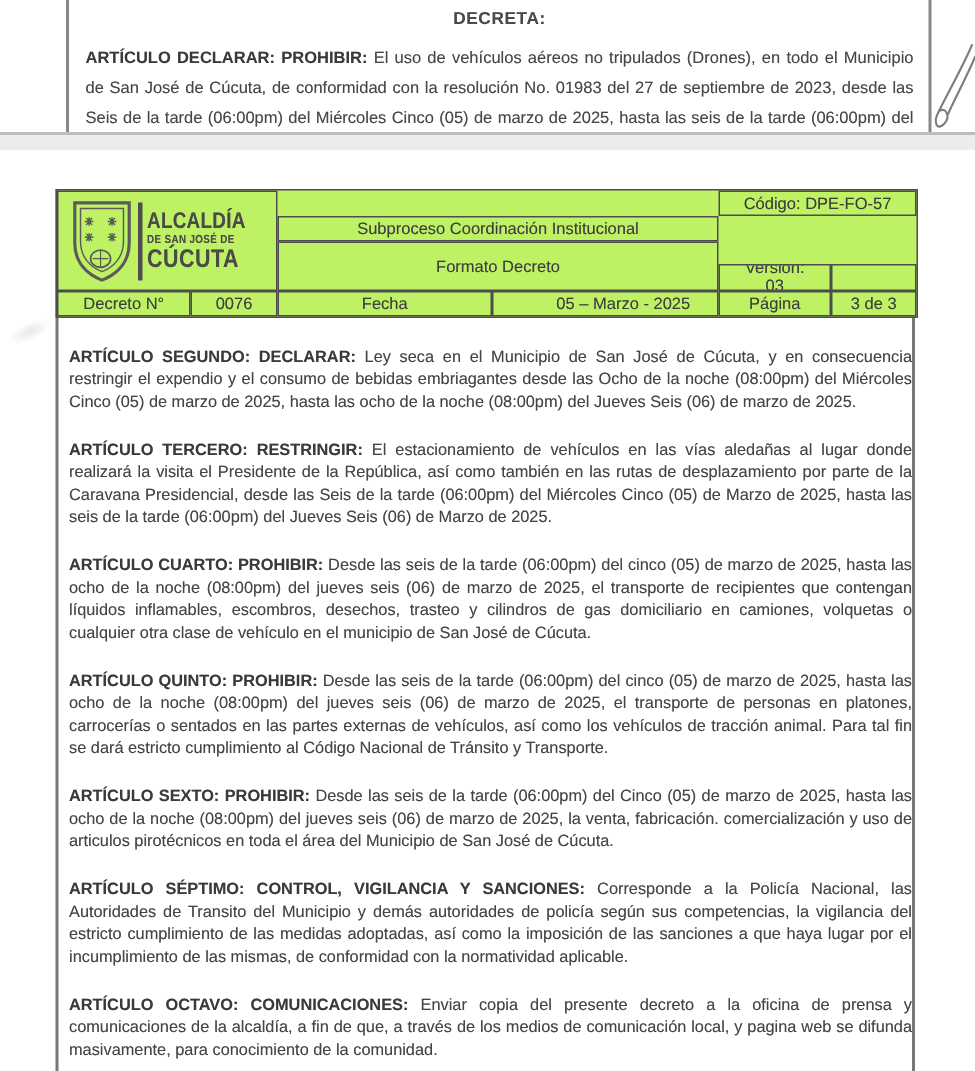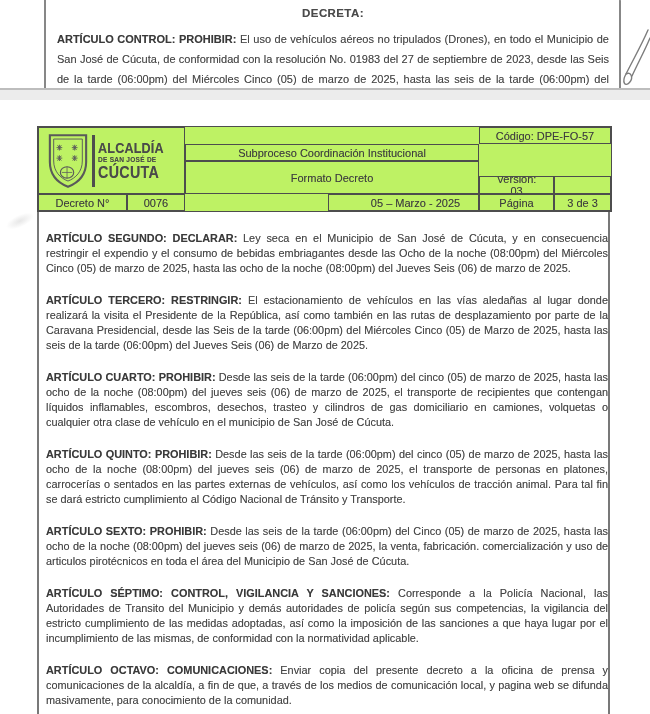--- a/index.html
+++ b/index.html
@@ -79,21 +79,21 @@
 </head>
 <body>
 
 <div class="stage">
 
   <div class="page1">
     <div class="frame frame-l"></div>
     <div class="frame frame-r"></div>
     <div class="p1-content">
       <p class="decreta">DECRETA:</p>
-      <p class="p1-article"><b>ARTÍCULO CONTROL: PROHIBIR:</b> <span>El uso de vehículos aéreos no tripulados (Drones), en todo el Municipio de San José de Cúcuta, de conformidad con la resolución No. 01983 del 27 de septiembre de 2023, desde las Seis de la tarde (06:00pm) del Miércoles Cinco (05) de marzo de 2025, hasta las seis de la tarde (06:00pm) del Jueves</span></p>
+      <p class="p1-article"><b>ARTÍCULO DECLARAR: PROHIBIR:</b> <span>El uso de vehículos aéreos no tripulados (Drones), en todo el Municipio de San José de Cúcuta, de conformidad con la resolución No. 01983 del 27 de septiembre de 2023, desde las Seis de la tarde (06:00pm) del Miércoles Cinco (05) de marzo de 2025, hasta las seis de la tarde (06:00pm) del Jueves</span></p>
     </div>
     <svg class="pen-mark" viewBox="0 0 38 60">
       <path d="M36,2 C30,16 21,32 14,46"></path>
       <path d="M38,10 C33,22 26,35 20,48"></path>
       <path d="M14,46 c-4.5,8 -1,13.5 3.5,8.5 c4.5,-5 1,-11.5 -3.5,-8.5"></path>
     </svg>
   </div>
 
   <div class="page-edge"></div>
   <div class="page-gap"></div>
@@ -128,20 +128,21 @@
         <span>Versión:</span>
         <span>03</span>
       </div>
       <div class="cell c-fechah stack">
         <span>Fecha:</span>
         <span>6/9/2024</span>
       </div>
       <div class="cell c-formato">Formato Decreto</div>
       <div class="cell r4-1">Decreto N°</div>
       <div class="cell r4-2">0076</div>
+      <div class="cell r4-3">Fecha</div>
       <div class="cell r4-4">05 – Marzo - 2025</div>
       <div class="cell r4-5">Página</div>
       <div class="cell r4-6">3 de 3</div>
     </div>
 
     <div class="body-text">
 
         <p><b>ARTÍCULO SEGUNDO: DECLARAR:</b> <span>Ley seca en el Municipio de San José de Cúcuta, y en consecuencia restringir el expendio y el consumo de bebidas embriagantes desde las Ocho de la noche (08:00pm) del Miércoles Cinco (05) de marzo de 2025, hasta las ocho de la noche (08:00pm) del Jueves Seis (06) de marzo de 2025.</span></p>
 
         <p><b>ARTÍCULO TERCERO: RESTRINGIR:</b> <span>El estacionamiento de vehículos en las vías aledañas al lugar donde realizará la visita el Presidente de la República, así como también en las rutas de desplazamiento por parte de la Caravana Presidencial, desde las Seis de la tarde (06:00pm) del Miércoles Cinco (05) de Marzo de 2025, hasta las seis de la tarde (06:00pm) del Jueves Seis (06) de Marzo de 2025.</span></p>

